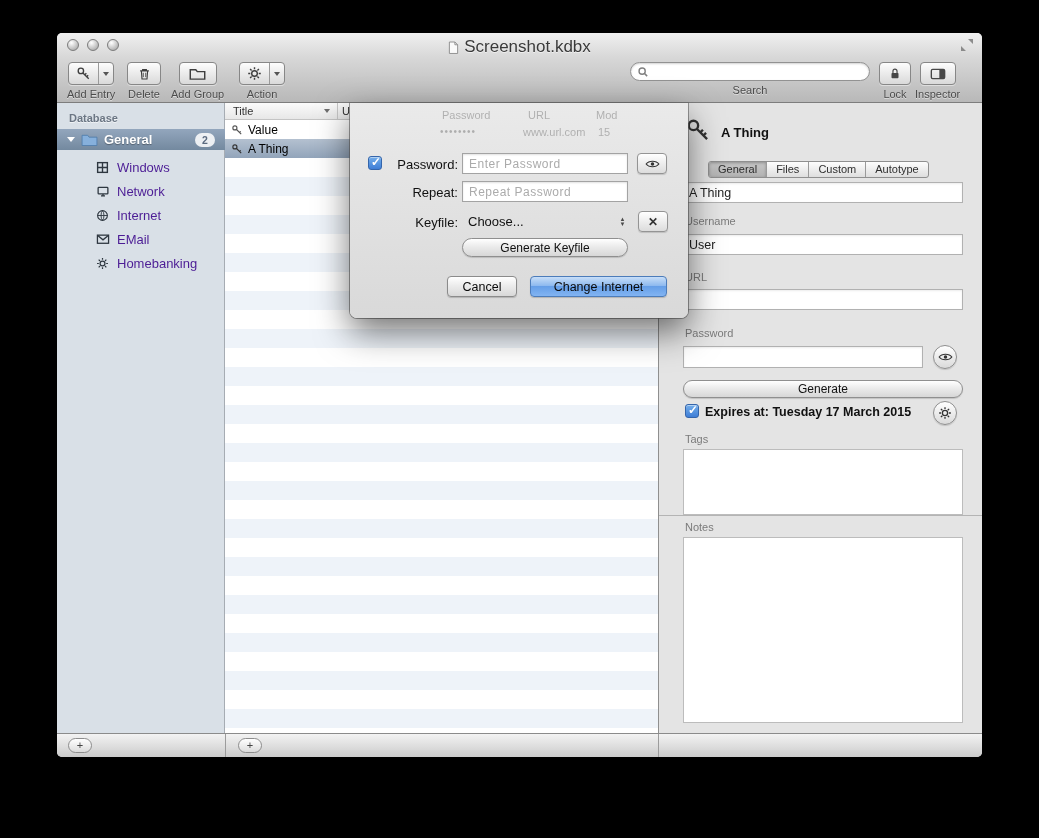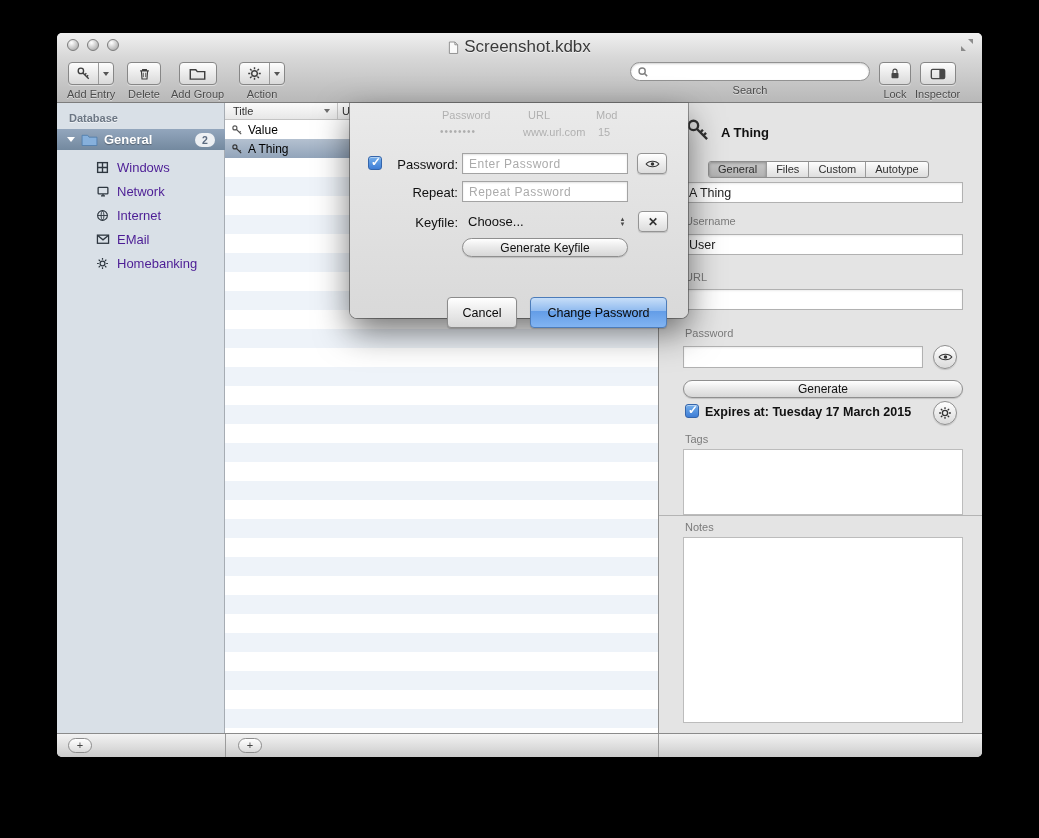--- a/index.html
+++ b/index.html
@@ -118,23 +118,23 @@
   .sh-label { position:absolute; left:36px; width:72px; text-align:right; font-size:13px; color:#111; }
   .sh-input { position:absolute; left:112px; width:166px; height:21px; border:1px solid #a3a3a3; background:#fff;
               font-size:12px; letter-spacing:.5px; padding:0 6px; color:#444; box-shadow:inset 0 1px 2px rgba(0,0,0,.12); outline:none; }
   .sh-input::placeholder { color:#ababab; }
   .sh-sqbtn { position:absolute; width:30px; height:21px; border:1px solid #949494; border-radius:4px;
               background:linear-gradient(#ffffff,#dcdcdc); display:flex; align-items:center; justify-content:center;
               box-shadow:0 1px 1px rgba(0,0,0,.15); font-size:11px; color:#333; }
   .stepper { position:absolute; left:266px; top:109px; width:13px; height:19px; display:flex; flex-direction:column;
              align-items:center; justify-content:center; color:#4a4a4a; }
   .stepper i { font-style:normal; font-size:6px; line-height:5px; }
-  .aqua-btn { position:absolute; height:31px; border:1px solid #8b8b8b; border-radius:4px;
+  .aqua-btn { position:absolute; height:21px; border:1px solid #8b8b8b; border-radius:4px;
               background:linear-gradient(#ffffff,#ececec 45%,#d8d8d8); display:flex; align-items:center; justify-content:center;
-              font-size:12.5px; color:#0a0a0a; box-shadow:0 1px 1px rgba(0,0,0,.18);margin-top:21px; }
+              font-size:12.5px; color:#0a0a0a; box-shadow:0 1px 1px rgba(0,0,0,.18); }
   .aqua-btn.default { background:linear-gradient(#c7def8,#8fbaef 45%,#639de7 46%,#82b4f2); border-color:#4c7cba; }
   .kf-value { position:absolute; left:118px; top:111px; font-size:13px; color:#111; }
 </style>
 </head>
 <body>
 
 <div class="window">
 
   <div class="titlebar">
     <div class="lights">
@@ -444,16 +444,16 @@
         <i>▲</i>
         <i>▼</i>
       </div>
     <div class="sh-sqbtn" style="left:288px; top:108px;">
       <span style="font-size:12px; font-weight:bold; color:#333;">✕</span>
     </div>
 
     <div class="pill-btn" style="position:absolute; left:112px; top:135px; width:166px; height:19px;">Generate Keyfile</div>
 
     <div class="aqua-btn" style="left:97px; top:173px; width:70px;">Cancel</div>
-    <div class="aqua-btn default" style="left:180px; top:173px; width:137px;">Change Password</div>
+    <div class="aqua-btn default" style="left:180px; top:173px; width:137px;">Change Internet</div>
   </div>
 
 </div>
 
 </body></html>

